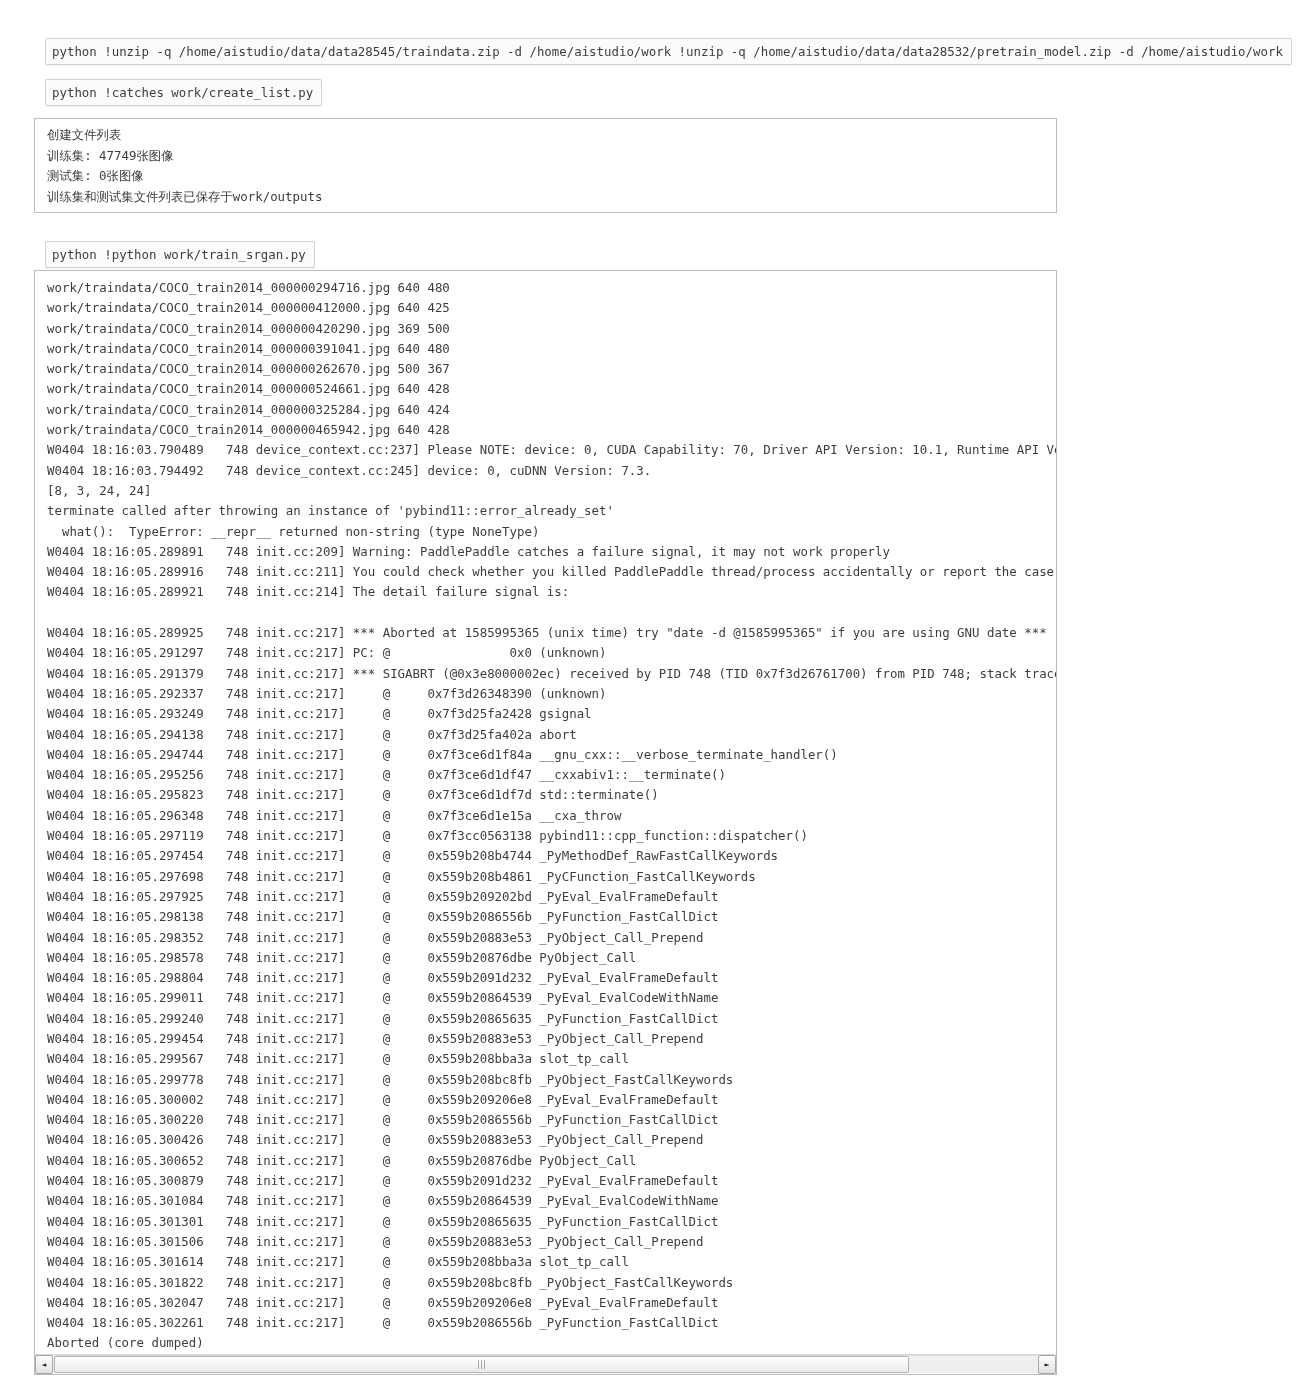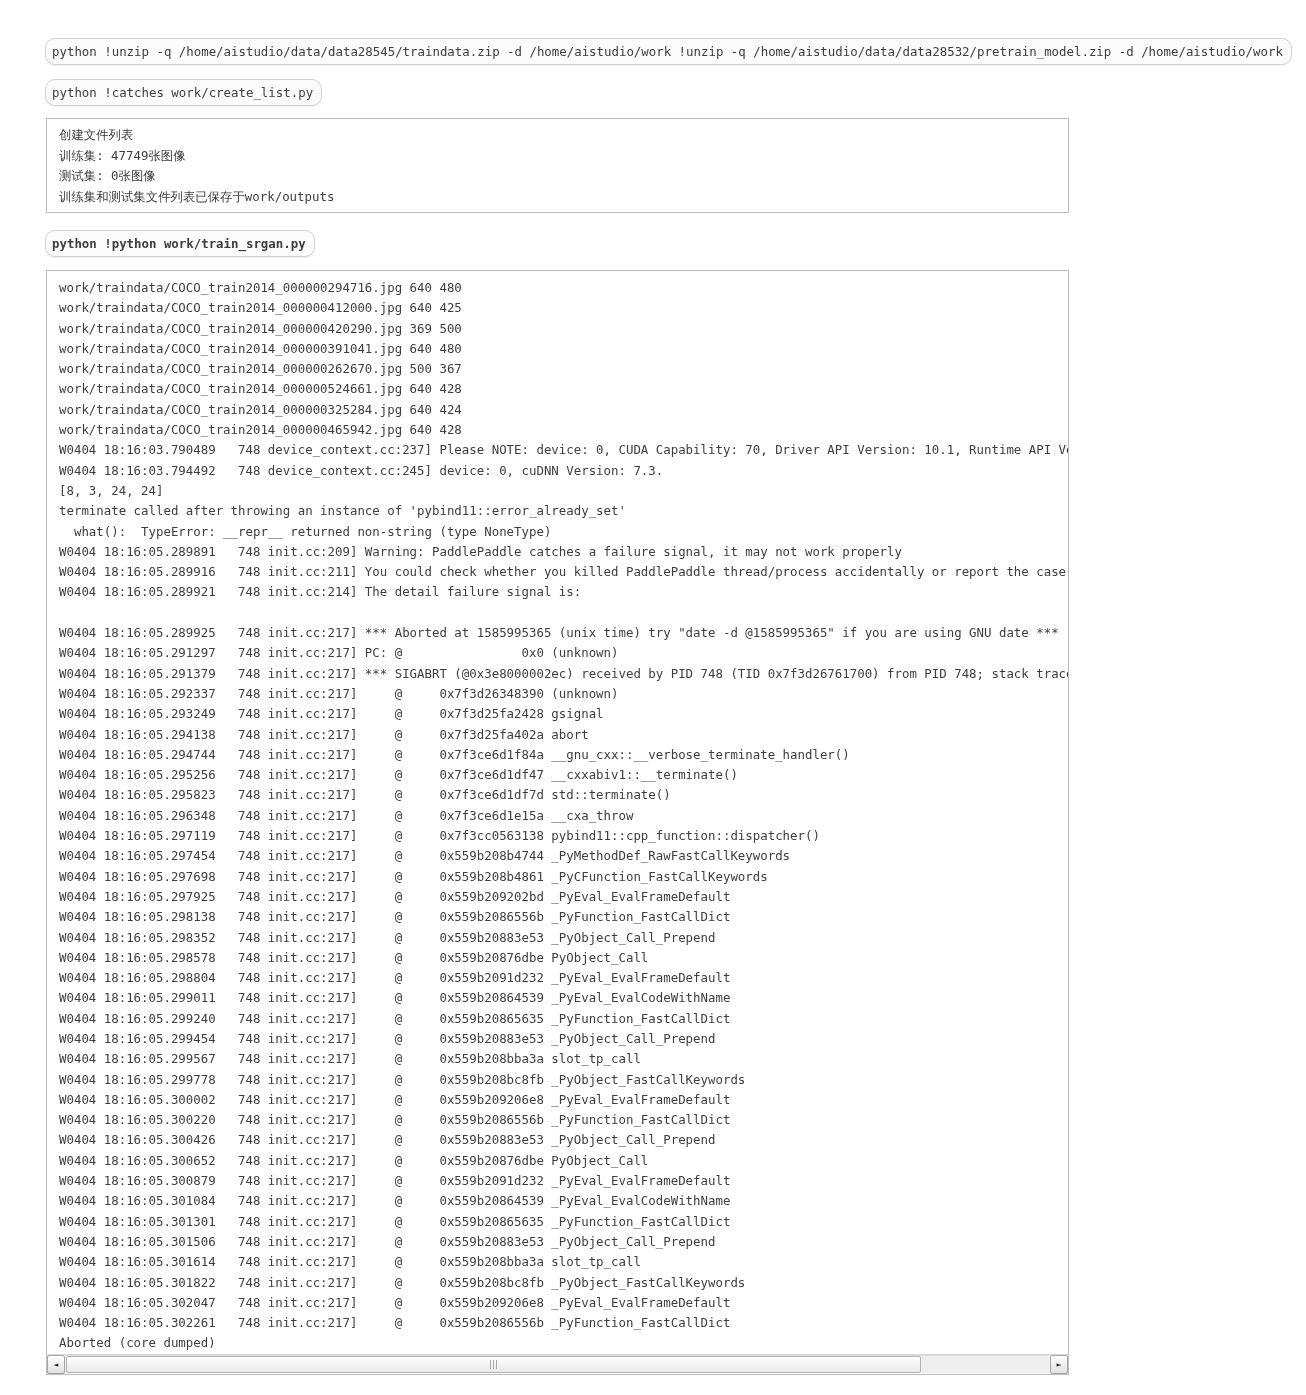--- a/index.html
+++ b/index.html
@@ -14,31 +14,31 @@
   .page { position: relative; width: 1306px; height: 1395px; }
 
   .code-chip {
     display: inline-block;
     white-space: nowrap;
     font-size: 12.4px;
     line-height: 15px;
     padding: 5px 8px 5px 6px;
     background: #fbfbfb;
     border: 1px solid #d2d2d2;
-    border-radius: 10px;
+    border-radius: 2px;
     box-shadow: 0 1px 1px rgba(0,0,0,0.06);
     color: #3d3d3d;
   }
   .chip-1 { position: absolute; left: 45px; top: 38px; max-width: 1250px; overflow: hidden; }
   .chip-2 { position: absolute; left: 45px; top: 79px; }
-  .chip-3 { position: absolute; left: 45px; top: 230px; font-weight: bold; }
+  .chip-3 { position: absolute; left: 45px; top: 241px; }
 
   .output-box {
     position: absolute;
-    left: 46px;
+    left: 34px;
     width: 1023px;
     background: #ffffff;
     border: 1px solid #bdbdbd;
     overflow: hidden;
   }
   .box-small { top: 118px; height: 95px; }
   .box-large { top: 270px; height: 1105px; }
 
   .output-pre {
     margin: 0;

